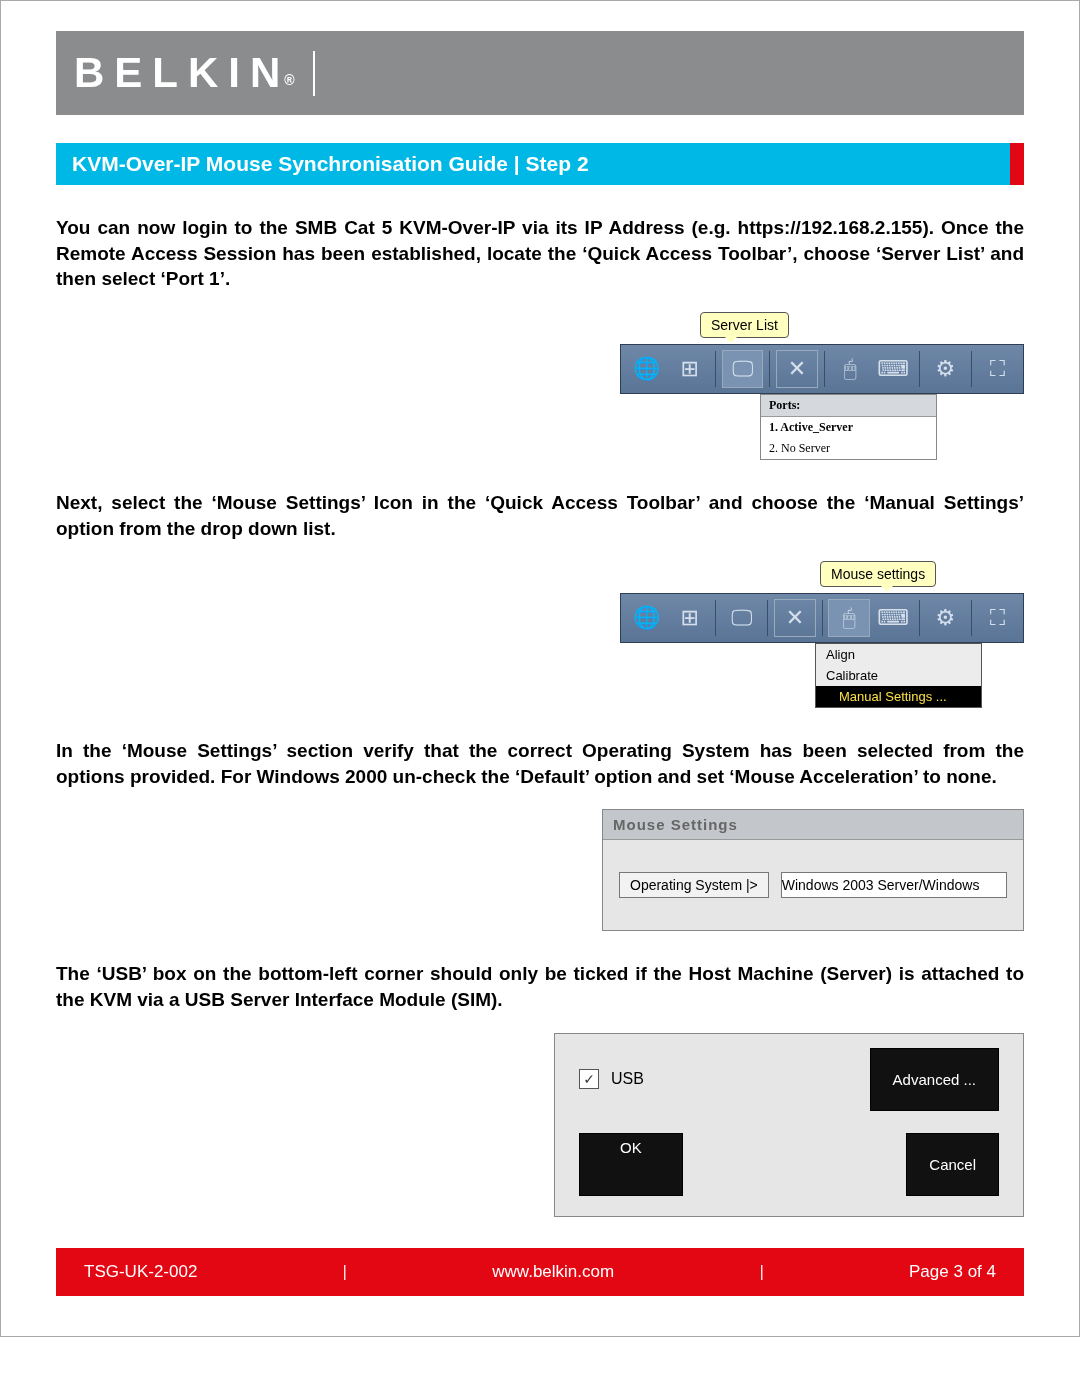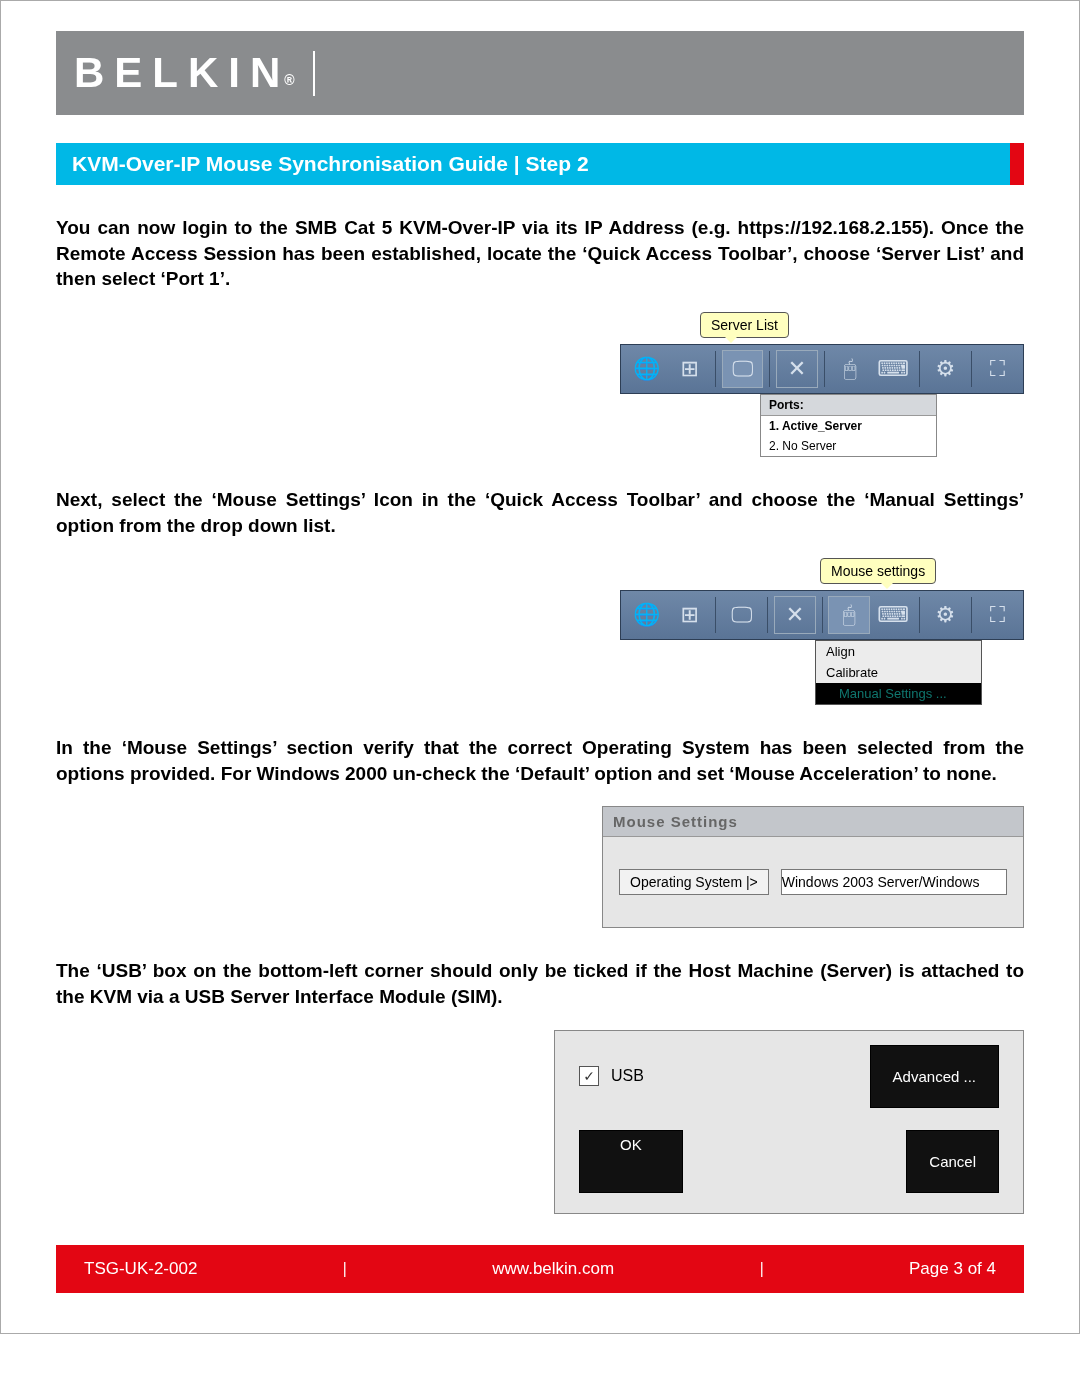--- a/index.html
+++ b/index.html
@@ -125,20 +125,21 @@
     margin: 0 2px;
   }
 
   
   .ports-dd {
     background: #fff;
     border: 1px solid #888;
     width: 175px;
     font-size: 12px;
     margin-left: 140px;
+    font-family: Liberation Serif, serif;
   }
   .ports-hdr {
     background: #d5d8dc;
     border-bottom: 1px solid #999;
     padding: 3px 8px;
     font-weight: 700;
   }
   .ports-row {
     padding: 3px 8px;
   }
@@ -150,21 +151,21 @@
     border: 1px solid #555;
     width: 165px;
     font-size: 13px;
     margin-left: 195px;
   }
   .menu-row {
     padding: 3px 10px;
   }
   .menu-row.sel {
     background: #000;
-    color: #0f766e;
+    color: #fde047;
     padding-left: 23px;
   }
 
   
   .ms-dialog {
     width: 420px;
     border: 1px solid #888;
     background: #e6e6e6;
   }
   .ms-title {

